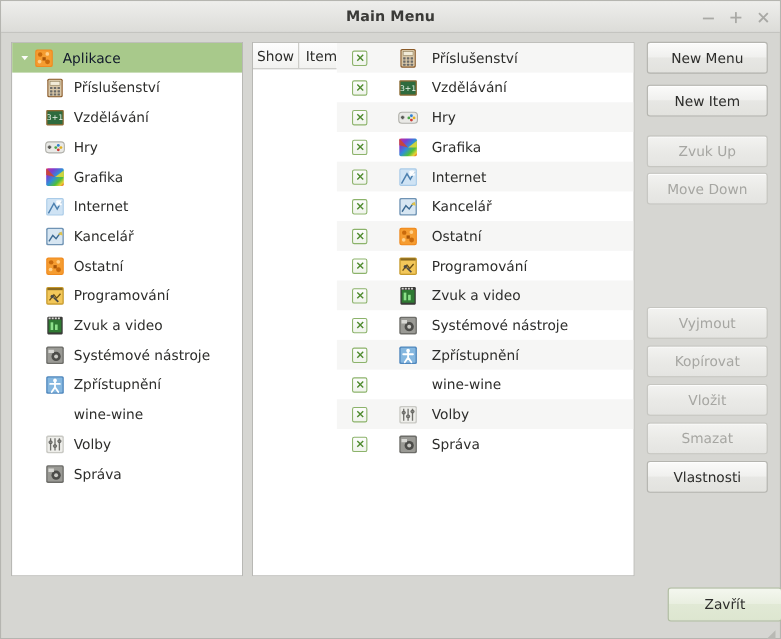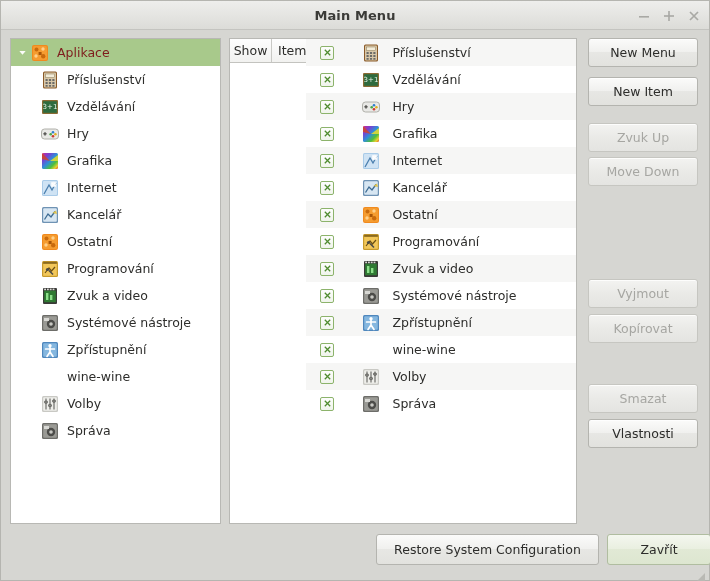--- a/index.html
+++ b/index.html
@@ -64,21 +64,21 @@
   }
   .tree-row {
     height: 27px;
     display: flex; align-items: center;
     padding-left: 6px;
     box-sizing: border-box;
     font-size: 12.5px; color: #2d2d2b;
     white-space: nowrap;
   }
   .tree-row.root { background: #a8c98b; color: #ffffff; padding-left: 4px; }
-  .tree-row.root .tree-label { color:#7f1d1d; }
+  .tree-row.root .tree-label { color:#0f172a; }
   .expander {
     width: 15px; flex: 0 0 15px;
     display: flex; align-items: center; justify-content: center;
   }
   .expander svg { display:block; }
   .tree-indent { width: 23px; flex: 0 0 23px; }
   .tree-label { margin-left: 7px; }
   .tree-row .ic { flex: 0 0 20px; }
 
   
@@ -819,28 +819,28 @@
       </div>
     </div>
 
     <div id="side-buttons">
       <button class="sbtn" style="top:0px">New Menu</button>
       <button class="sbtn" style="top:39px">New Item</button>
       <button class="sbtn disabled" style="top:85px">Zvuk Up</button>
       <button class="sbtn disabled" style="top:119px">Move Down</button>
       <button class="sbtn disabled" style="top:241px">Vyjmout</button>
       <button class="sbtn disabled" style="top:276px">Kopírovat</button>
+      <button class="sbtn disabled" style="top:311px">Vložit</button>
       <button class="sbtn" style="top:381px">Vlastnosti</button>
       <button class="sbtn disabled" style="top:346px">Smazat</button>
     </div>
 
   </div>
 
   <div id="footer">
-    <button class="fbtn" id="btn-restore">Restore System Configuration</button>
     <button class="fbtn" id="btn-close">Zavřít</button>
     <div id="grip">
       <svg viewBox="0 0 12 12" width="12" height="12">
         <path d="M11 3 L11 11 L3 11 Z" fill="#b9b9b4"></path>
       </svg>
     </div>
   </div>
 
 </div>
 

